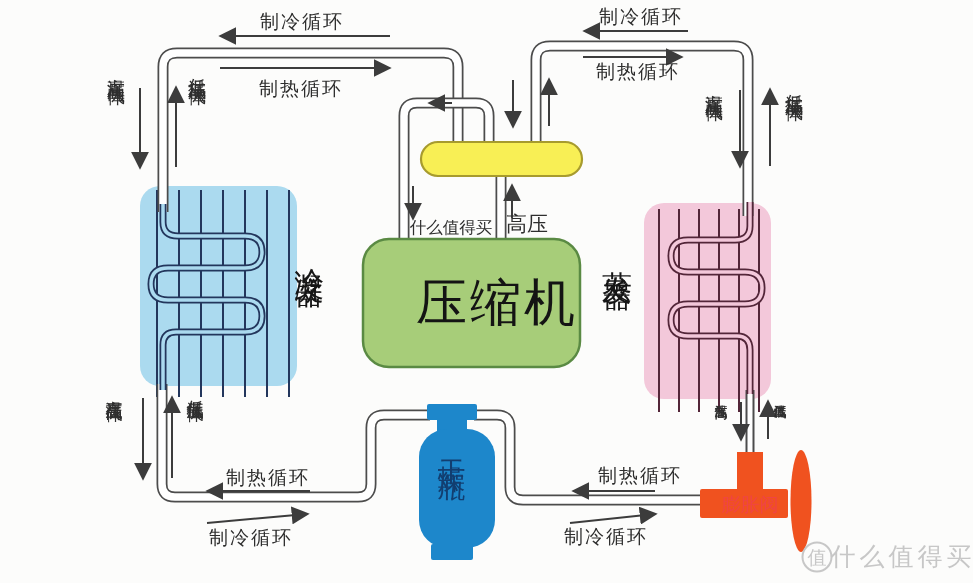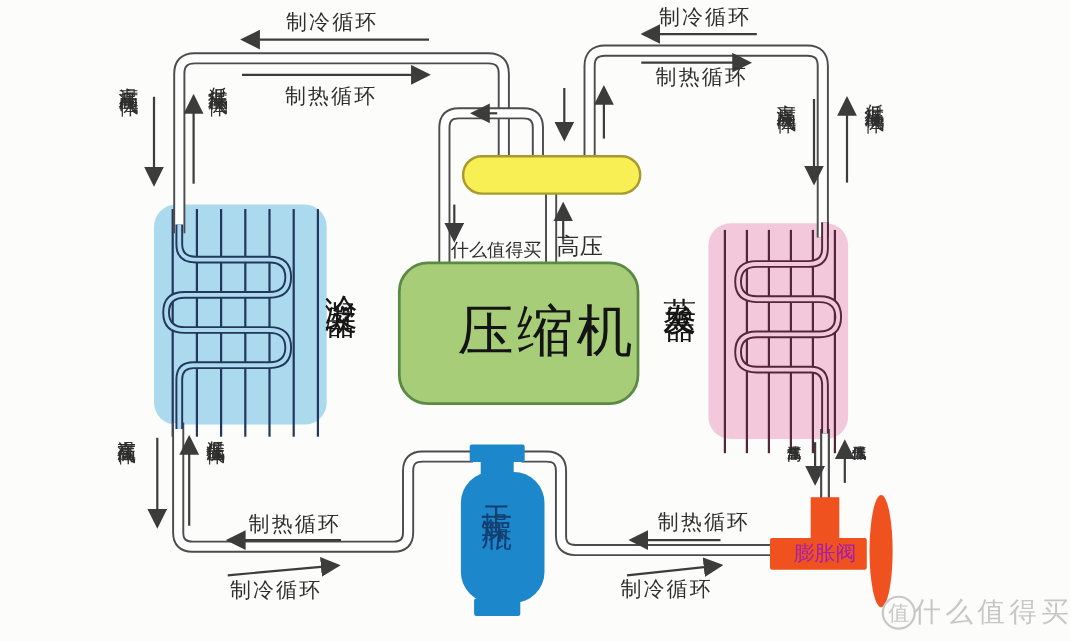--- a/index.html
+++ b/index.html
@@ -150,20 +150,20 @@
   <div class="vlbl" style="left:794px;top:80px;font-size:18px;letter-spacing:2px;">低温低压气体</div>
   <div class="vlbl" style="left:114px;top:387px;font-size:17px;letter-spacing:1px;">高温高压气体</div>
   <div class="vlbl" style="left:195px;top:387px;font-size:17px;letter-spacing:1px;">低温低压气体</div>
   <div class="vlbl" style="left:721px;top:395px;font-size:13px;">高温高压气体</div>
   <div class="vlbl" style="left:780px;top:395px;font-size:13px;">低温低压气体</div>
 
   <div class="lbl" style="left:470px;top:302px;font-size:51px;color:#141414;letter-spacing:3px;margin-left:27px;">压缩机</div>
   <div class="vlbl" style="left:309px;top:244px;font-size:30px;letter-spacing:6px;color:#161616;">冷凝器</div>
   <div class="vlbl" style="left:617px;top:247px;font-size:30px;letter-spacing:6px;color:#161616;">蒸发器</div>
   <div class="vlbl" style="left:451px;top:437px;font-size:28px;letter-spacing:7px;color:#123e70;">干燥瓶</div>
-  <div class="lbl" style="left:750px;top:504px;font-size:19px;color:#a21caf;">膨胀阀</div>
+  <div class="lbl" style="left:750px;top:504px;font-size:19px;color:#ef4444;">膨胀阀</div>
 
   <div class="wm-logo" style="left:817px;top:557px;">
     <span>值</span>
   </div>
   <div class="lbl" style="left:903px;top:556px;font-size:25px;letter-spacing:4px;color:#c7c7c7;">什么值得买</div>
 
 </div>
 
 </body></html>

